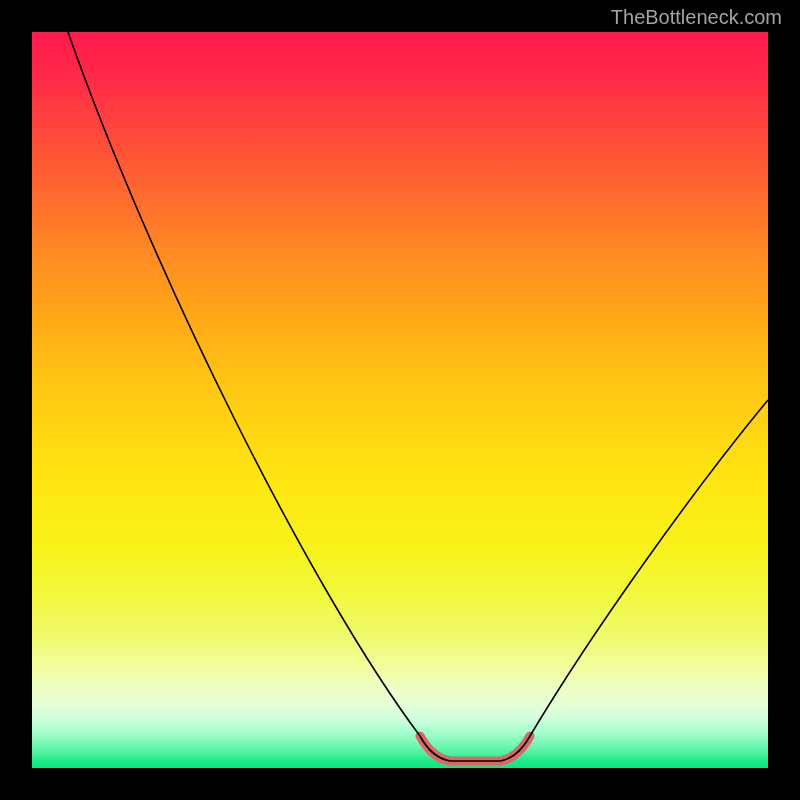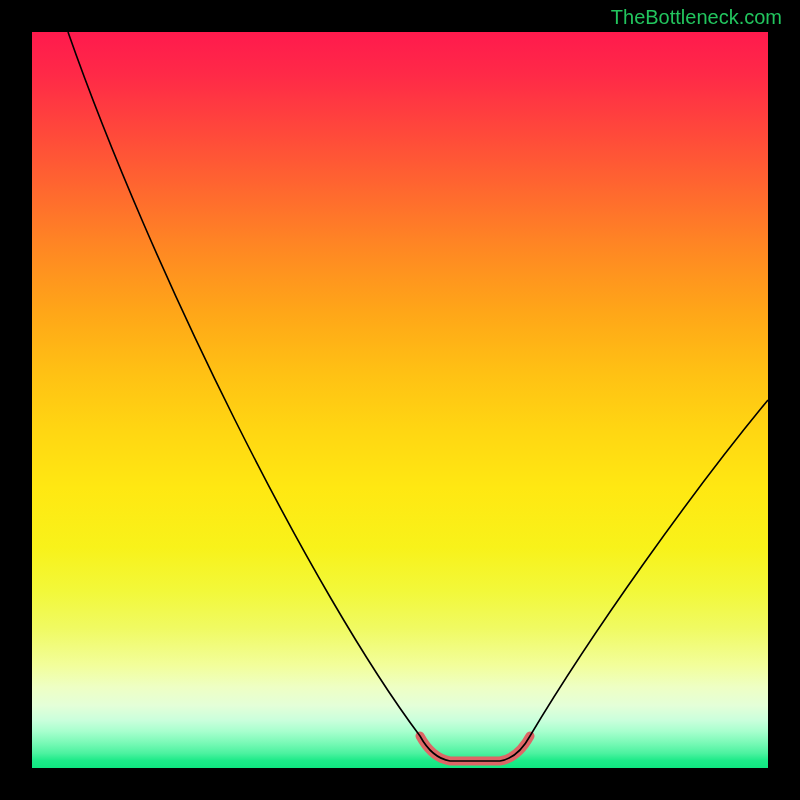--- a/index.html
+++ b/index.html
@@ -1,17 +1,17 @@
 <!DOCTYPE html>
 <html><head>
 <meta charset="utf-8">
 <style>
   * { margin: 0; padding: 0; box-sizing: border-box; }
   body { width: 800px; height: 800px; background: #000; position: relative; overflow: hidden; font-family: Arial, sans-serif; }
-  .watermark { position: absolute; top: 6px; right: 18px; color: #22c55e; font-size: 20px; font-weight: 500; z-index: 5; }
+  .watermark { position: absolute; top: 6px; right: 18px; color: #a3a3a3; font-size: 20px; font-weight: 500; z-index: 5; }
   .plot-area { position: absolute; left: 32px; top: 32px; width: 736px; height: 736px; }
   .gradient-bg { position: absolute; inset: 0; background: linear-gradient(to bottom,
       #ff1a4d 0%,
       #ff2a47 6%,
       #ff4a3a 14%,
       #ff6a2e 22%,
       #ff8a22 30%,
       #ffa618 38%,
       #ffc014 46%,
       #ffd612 54%,

